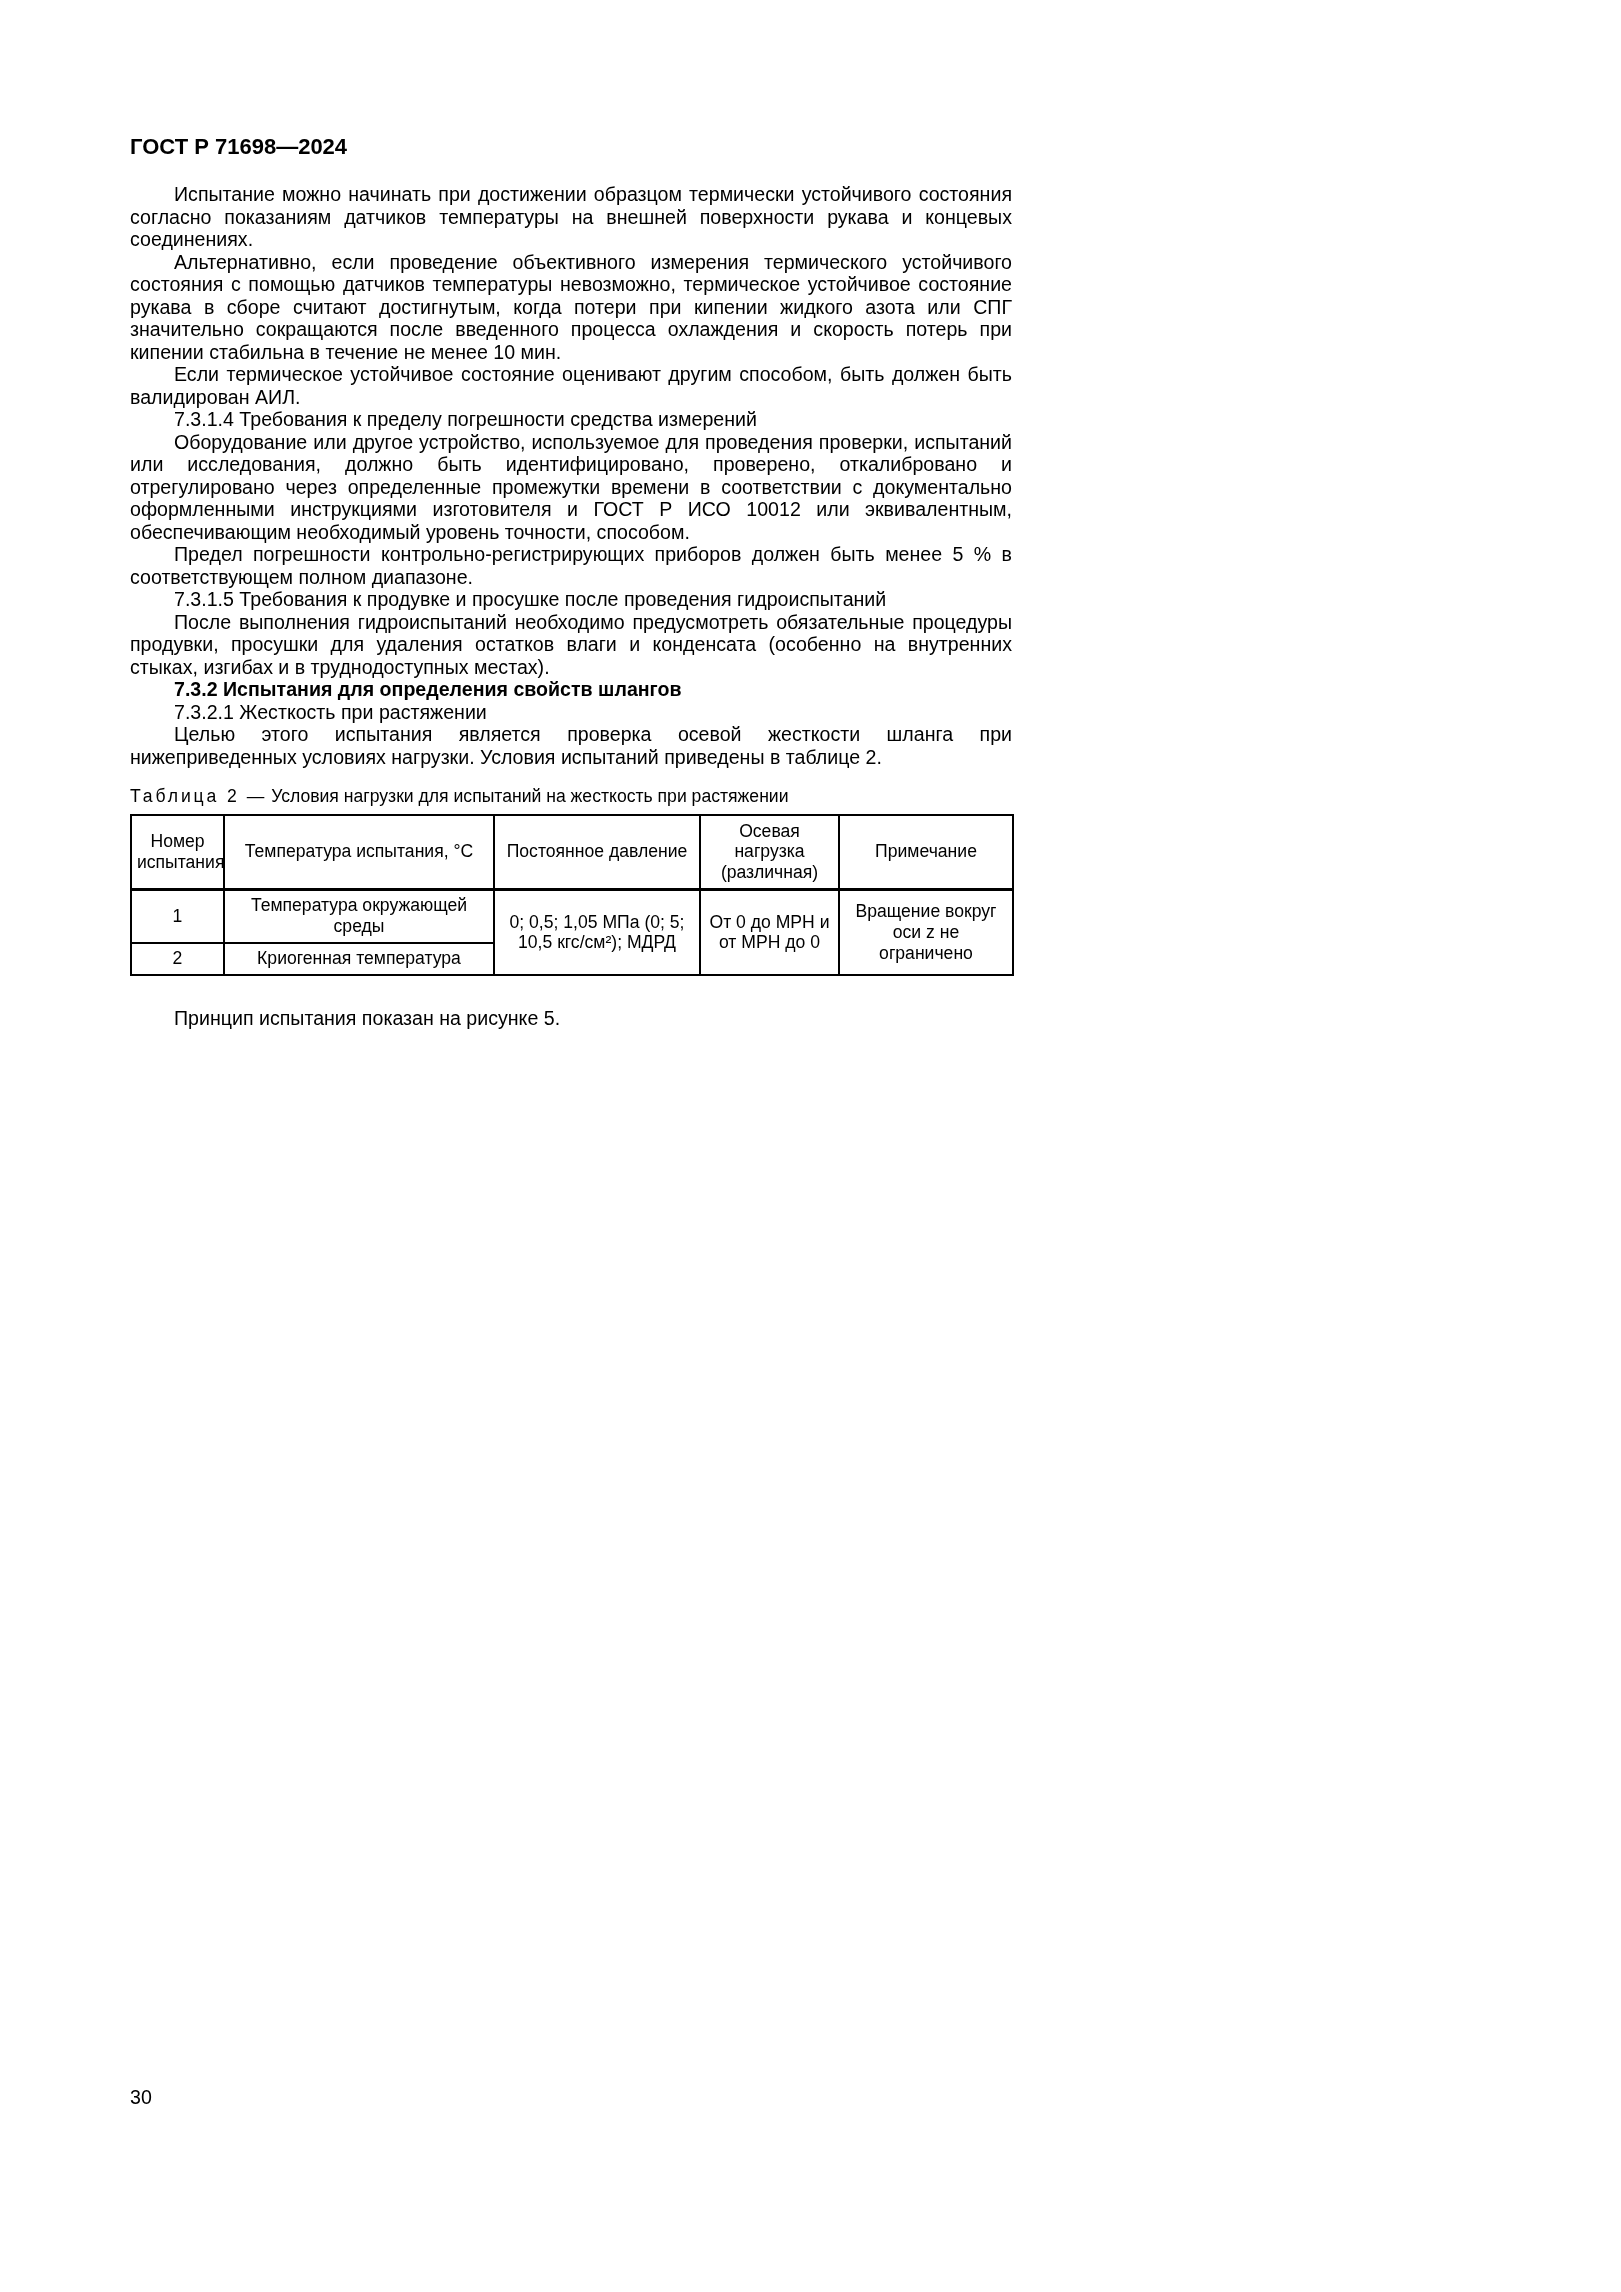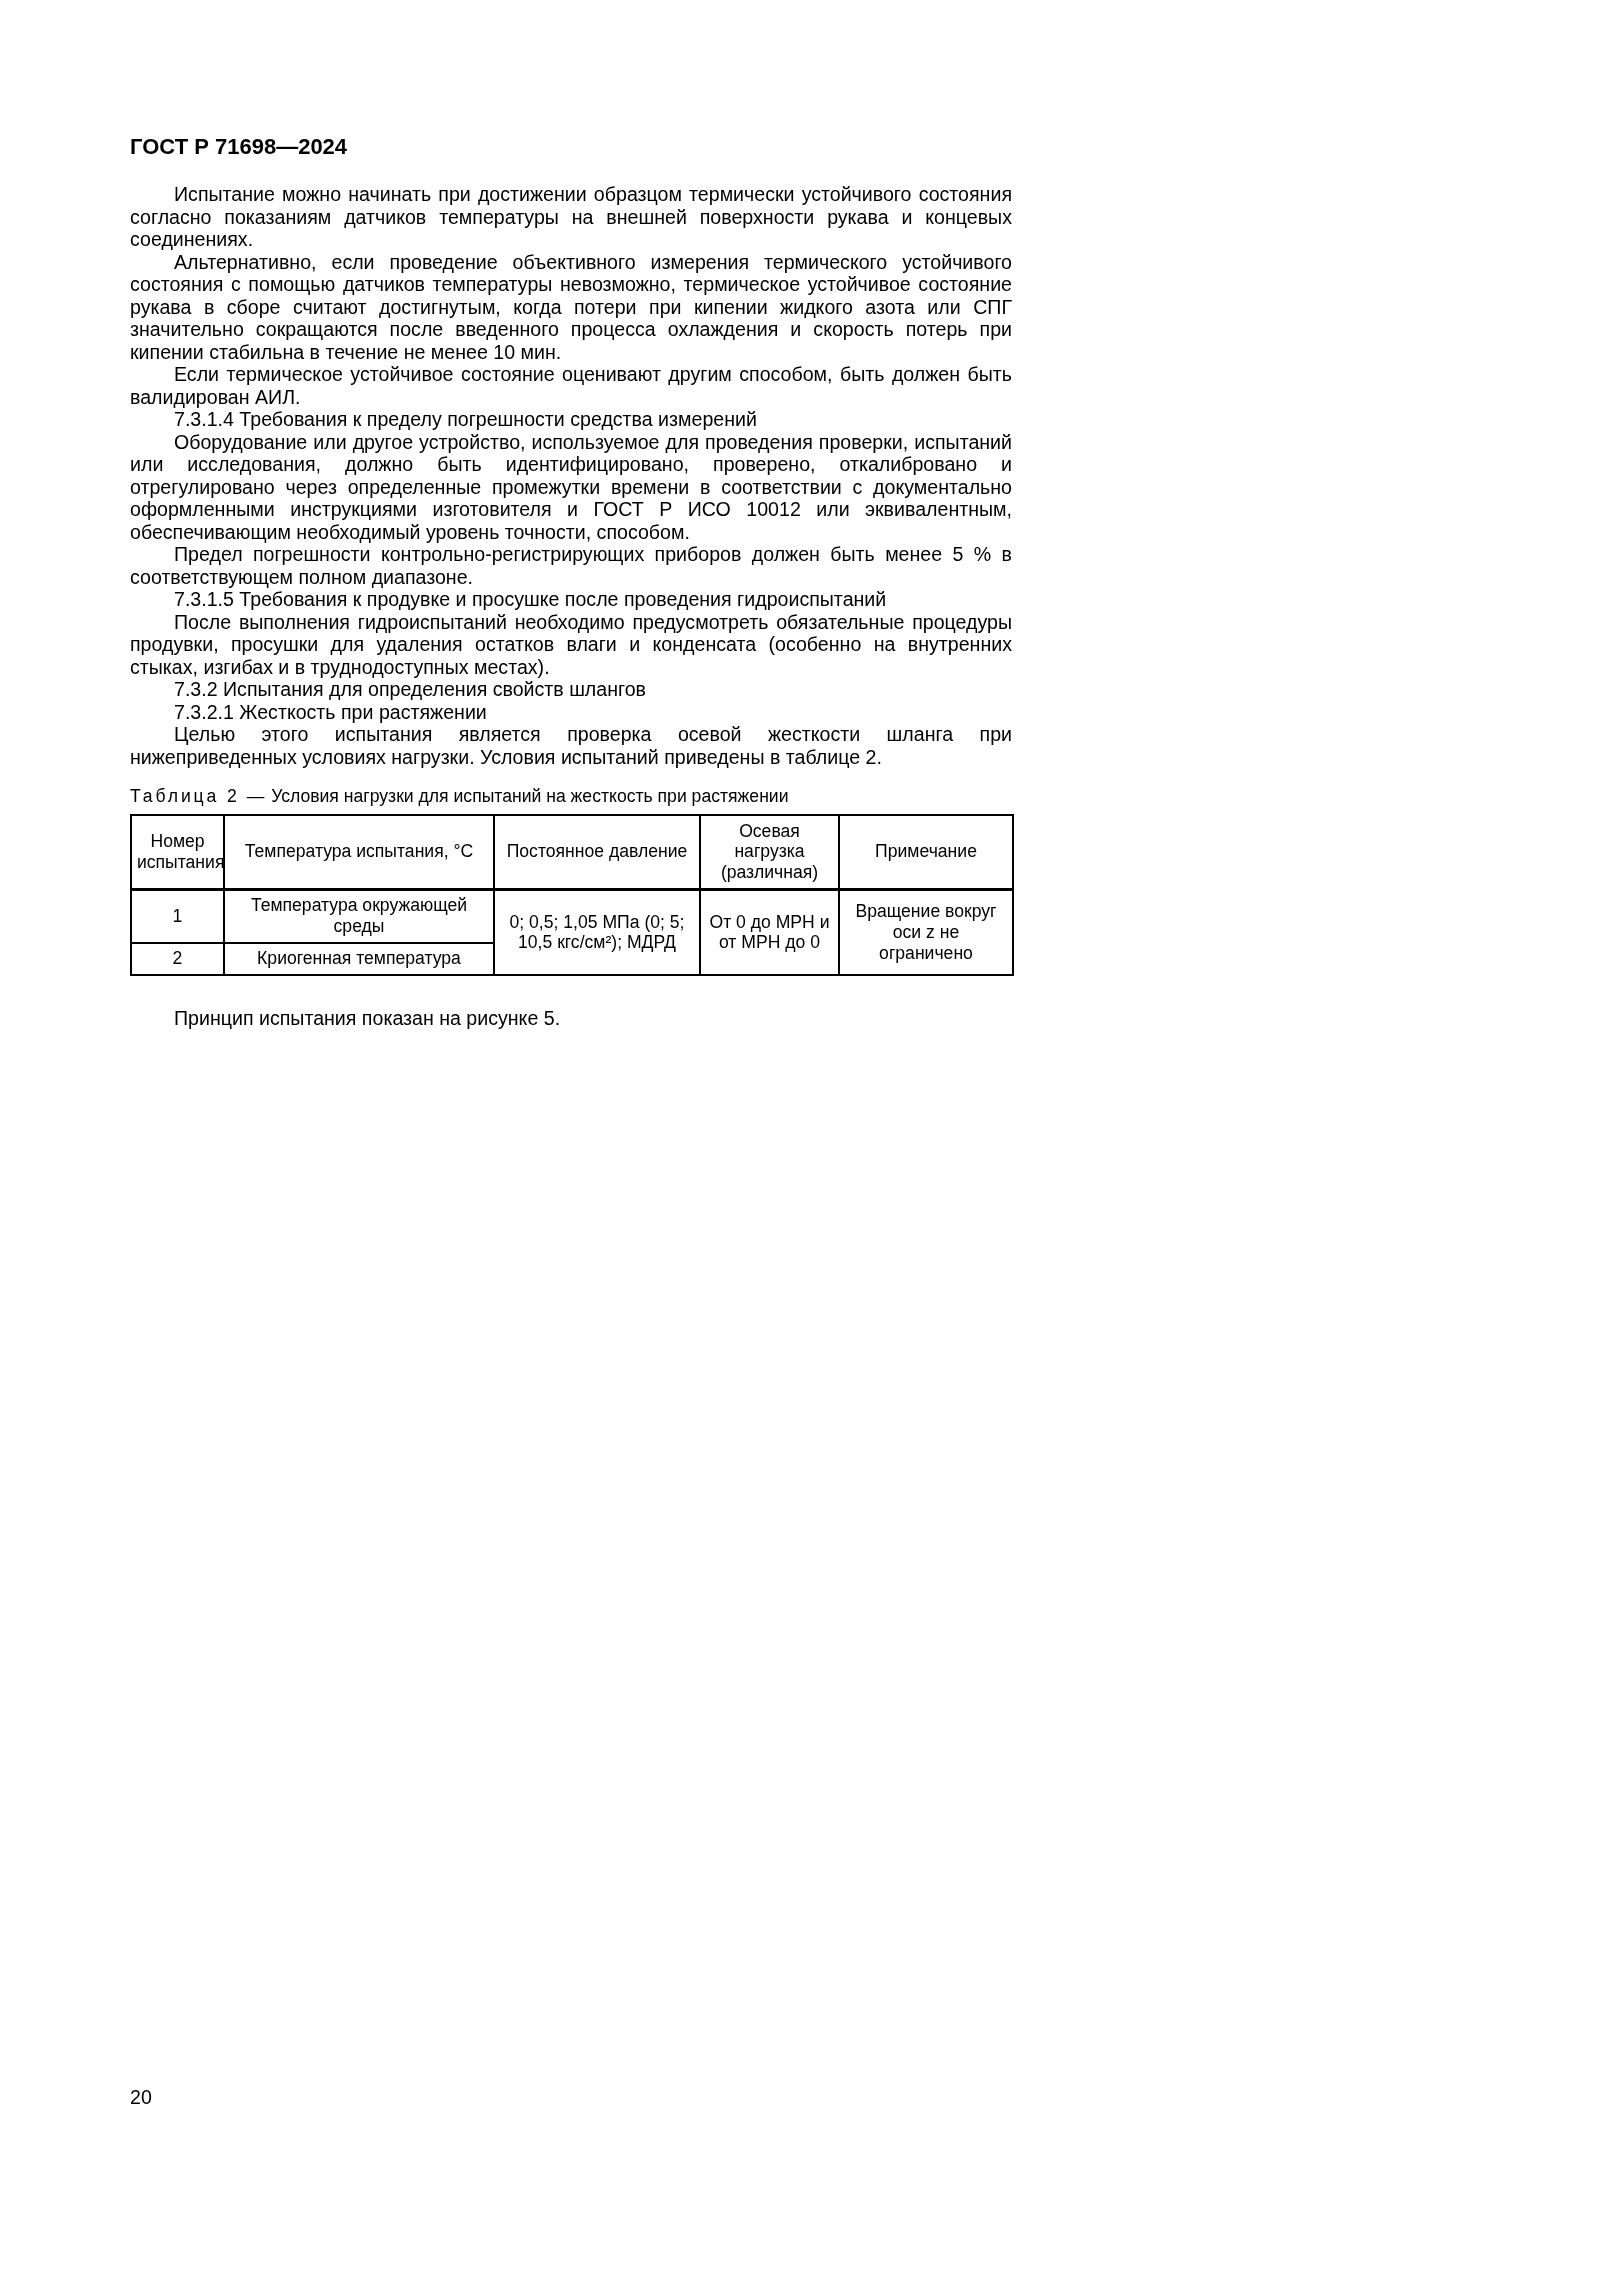--- a/index.html
+++ b/index.html
@@ -30,21 +30,21 @@
     margin-top: 38px;
   }
   .body-text p {
     margin: 0;
     font-size: 19.6px;
     line-height: 22.5px;
     text-align: justify;
     text-indent: 44px;
   }
   .body-text p.bold {
-    font-weight: normal;
+    font-weight: bold;
   }
   .table-caption {
     margin-top: 17.6px;
     margin-bottom: 7.8px;
     font-size: 17.6px;
     line-height: 20.6px;
   }
   .caption-label {
     letter-spacing: 2.9px;
   }
@@ -146,15 +146,15 @@
           <td class="num-cell">2</td>
           <td>Криогенная температура</td>
         </tr>
       </tbody>
     </table>
 
     <p class="closing-par">Принцип испытания показан на рисунке 5.</p>
 
   </div>
 
-  <div class="page-number">20</div>
+  <div class="page-number">30</div>
 </div>
 
 
 </body></html>

